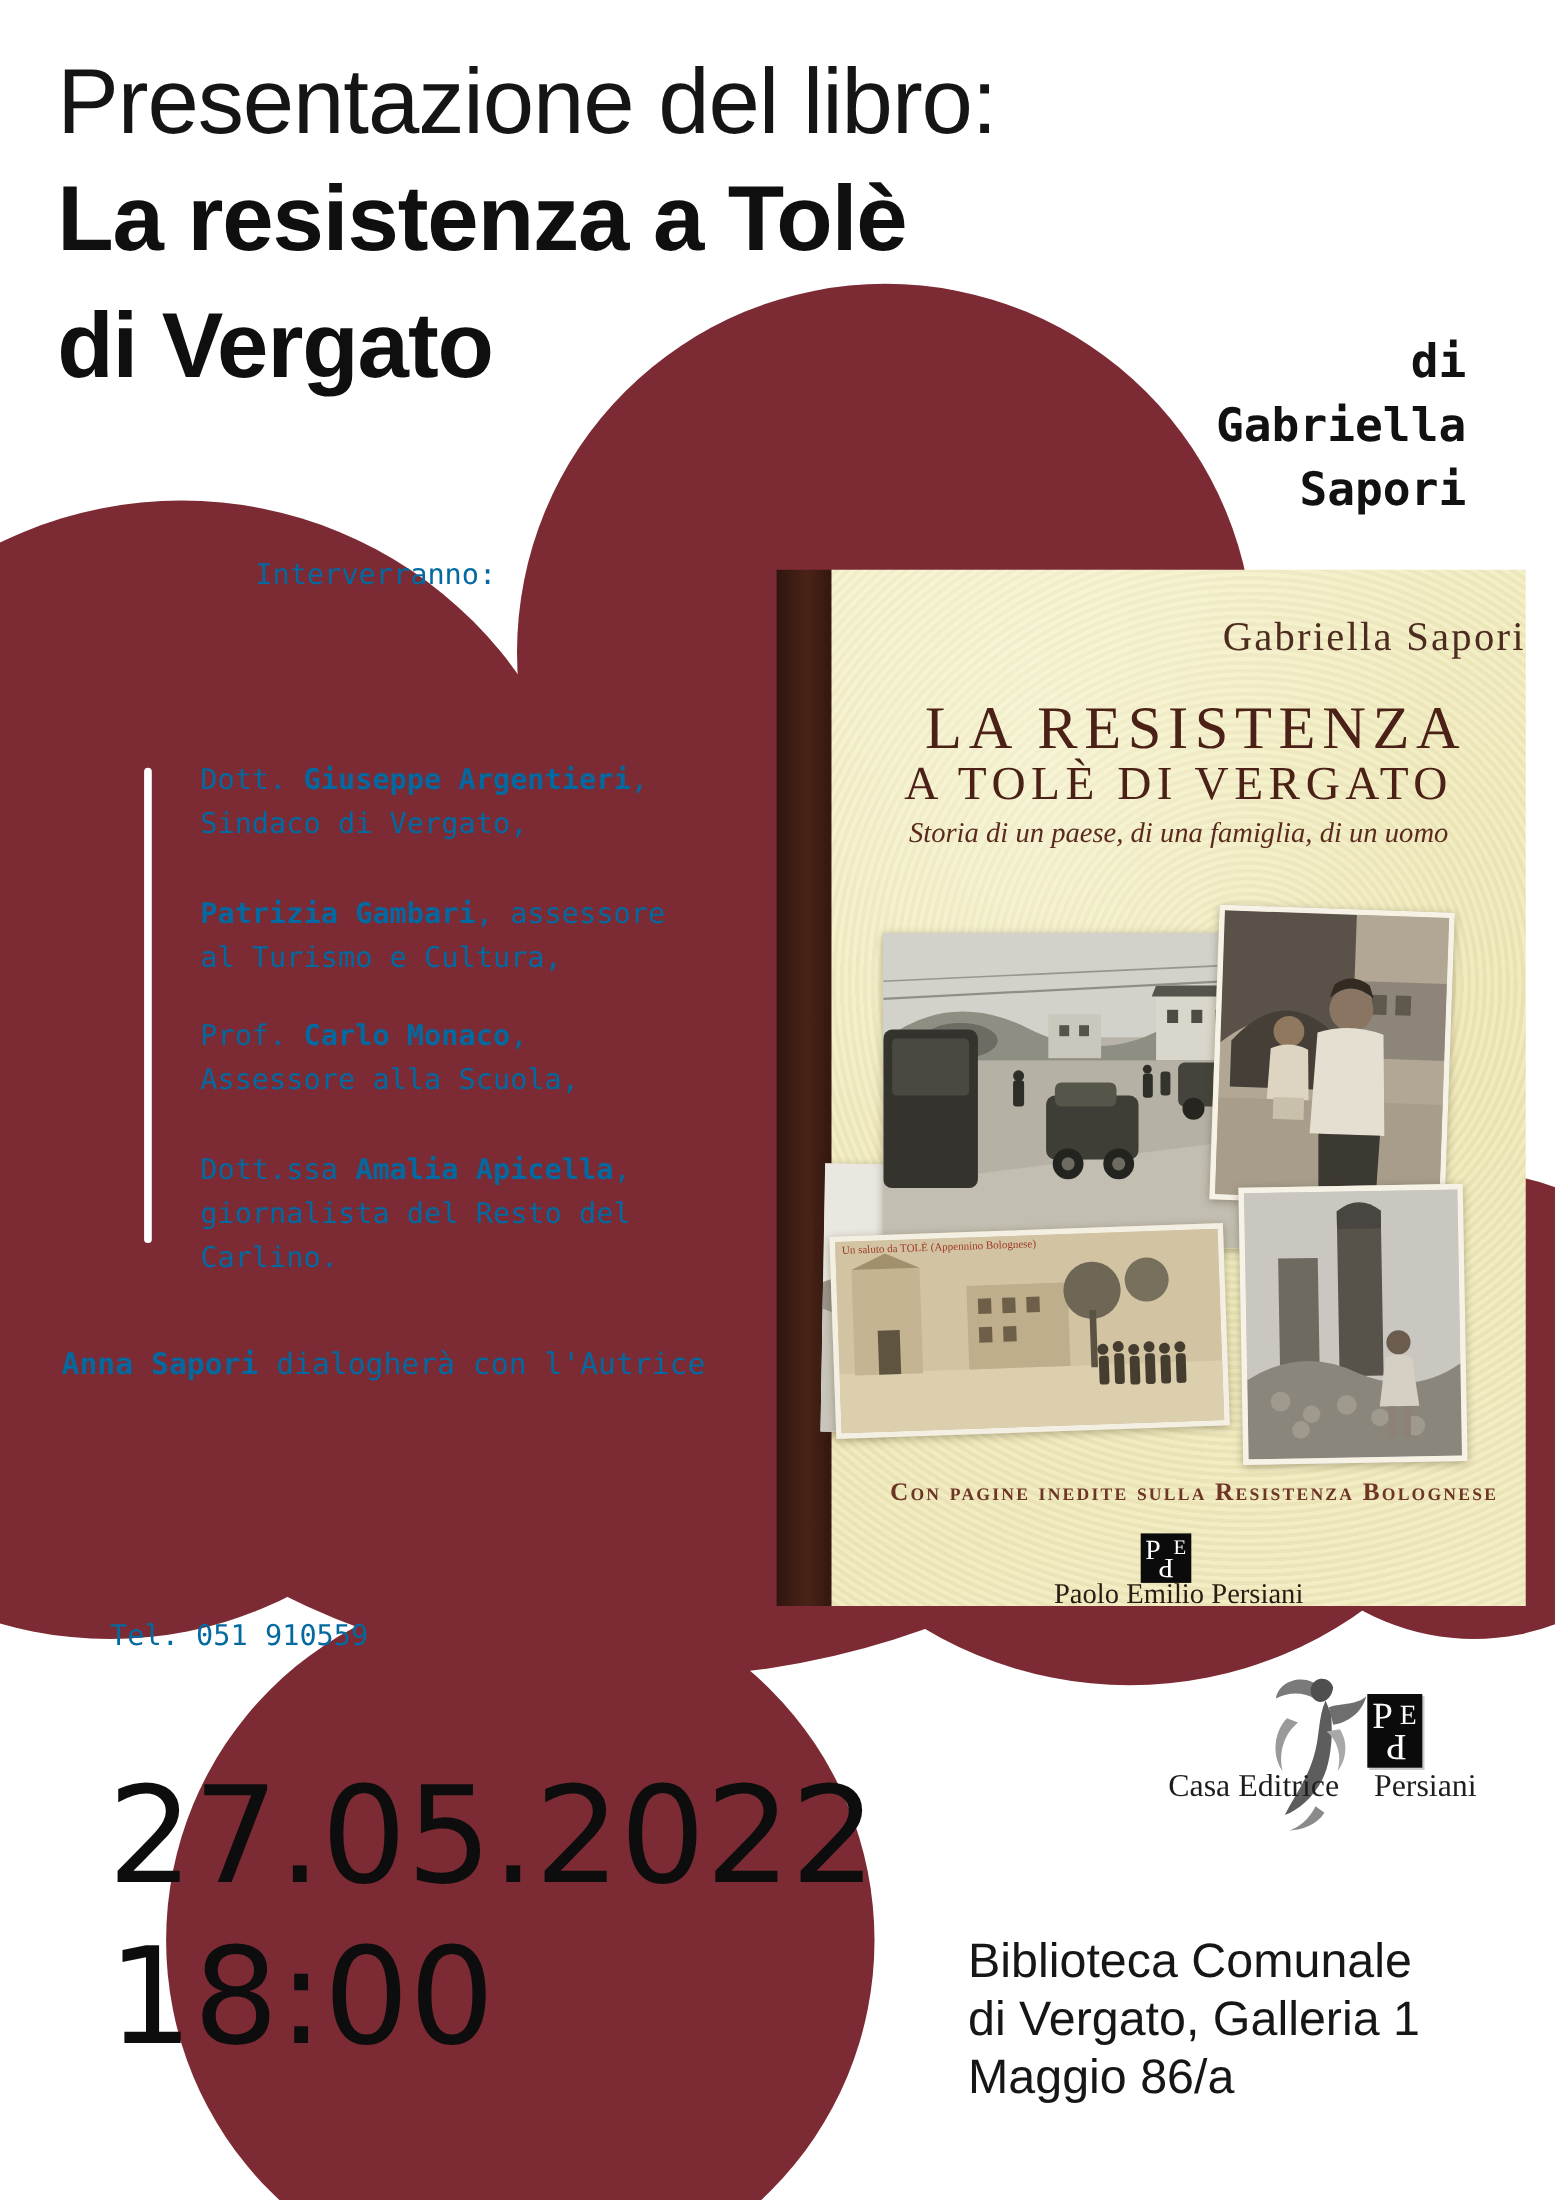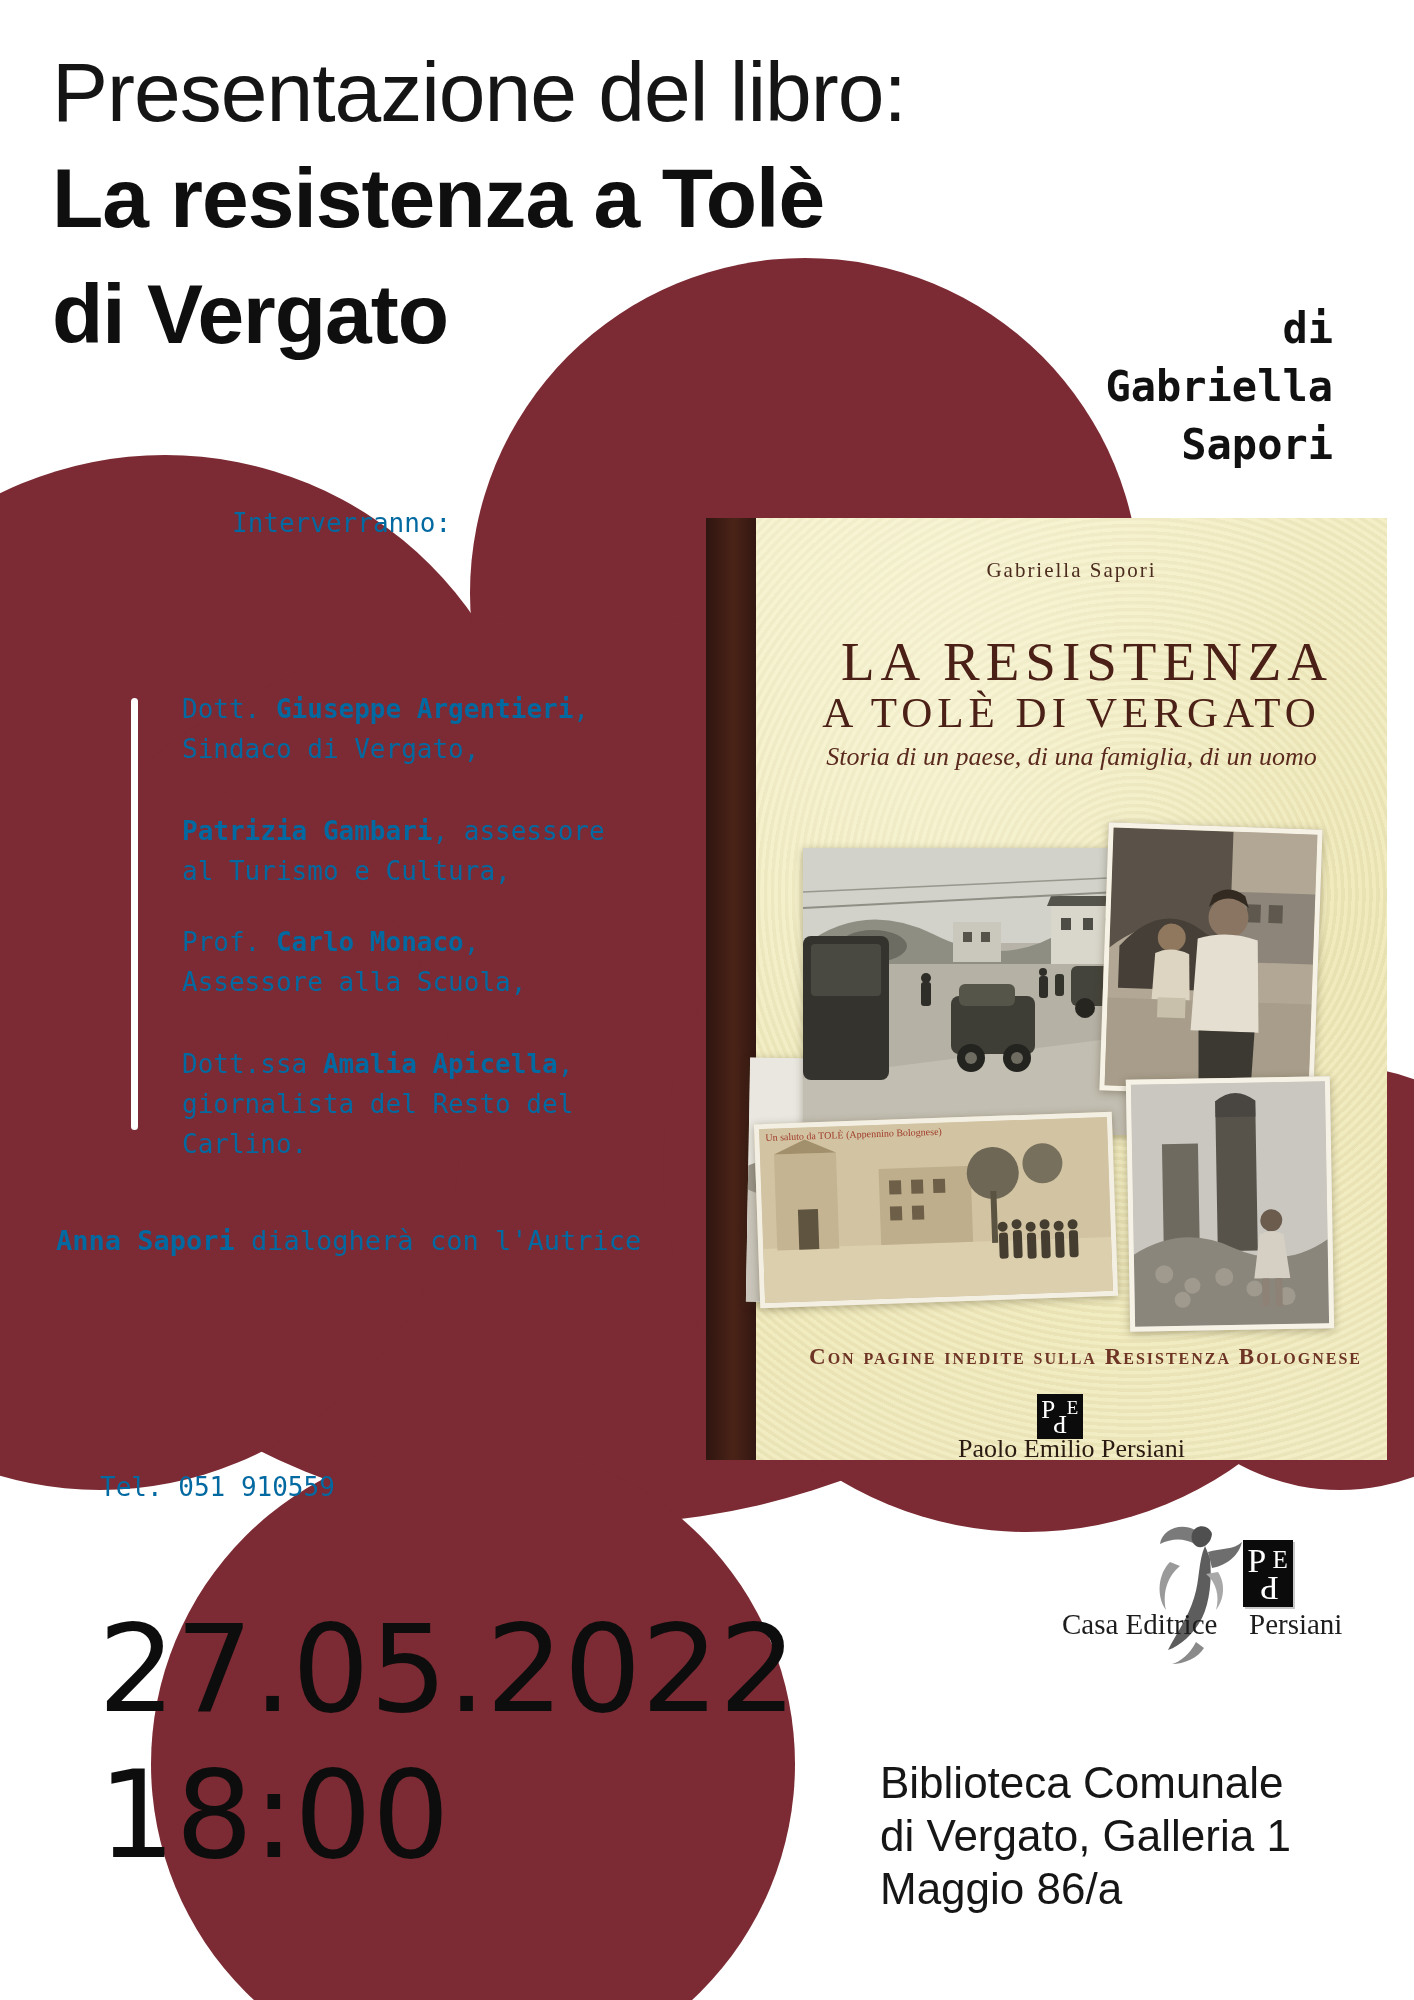--- a/index.html
+++ b/index.html
@@ -42,22 +42,22 @@
 
   
   #book{left:706px;top:518px;width:681px;height:942px;z-index:2;}
   #book .spine{position:absolute;left:0;top:0;width:50px;height:100%;
         background:linear-gradient(90deg,#2f1510,#4a2317 55%,#331712);}
   #book .cover{position:absolute;left:50px;top:0;right:0;bottom:0;
         background:
           radial-gradient(ellipse at 30% 20%, rgba(255,255,240,0.35), rgba(255,255,240,0) 60%),
           repeating-radial-gradient(circle at 60% 40%, rgba(255,252,215,0.25) 0 3px, rgba(210,200,150,0.12) 4px 7px),
           linear-gradient(160deg,#f2eec8,#ebe4b4 55%,#efe9c0);}
-  .cover-author{left:0;right:0;top:40px;text-align:center;font-family:"Liberation Serif", serif;
-        font-size:21px;letter-spacing:2px;color:#4d2c20;}
+  .cover-author{left:0;right:0;top:40px;text-align:right;font-family:"Liberation Serif", serif;
+        font-size:37px;letter-spacing:2px;color:#4d2c20;}
   .cover-title-1{left:0;right:0;top:112px;text-align:center;font-family:"Liberation Serif", serif;
         font-size:55px;letter-spacing:6px;color:#4b2016;font-weight:400;padding-left:31px;}
   .cover-title-2{left:0;right:0;top:170px;text-align:center;font-family:"Liberation Serif", serif;
         font-size:43px;letter-spacing:5px;color:#4b2016;font-weight:400;}
   .cover-subtitle{left:0;right:0;top:224px;text-align:center;font-family:"Liberation Serif", serif;
         font-style:italic;font-size:26px;color:#5a2a1e;}
   .cover-footer-note{left:0;right:0;top:826px;text-align:center;font-family:"Liberation Serif", serif;
         font-variant:small-caps;letter-spacing:2px;font-size:23px;color:#6e3526;font-weight:600;padding-left:28px;}
   .cover-imprint{left:0;right:0;top:916px;text-align:center;font-family:"Liberation Serif", serif;
         font-size:26px;color:#2a1a12;}

